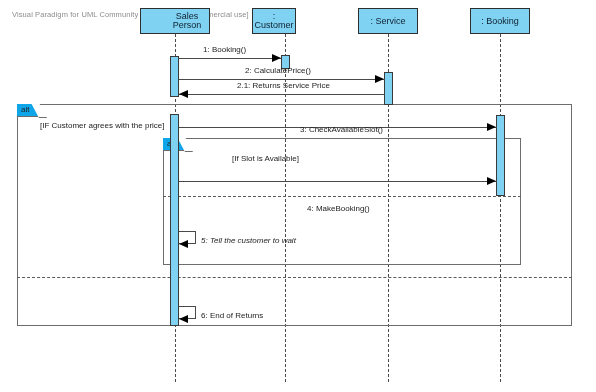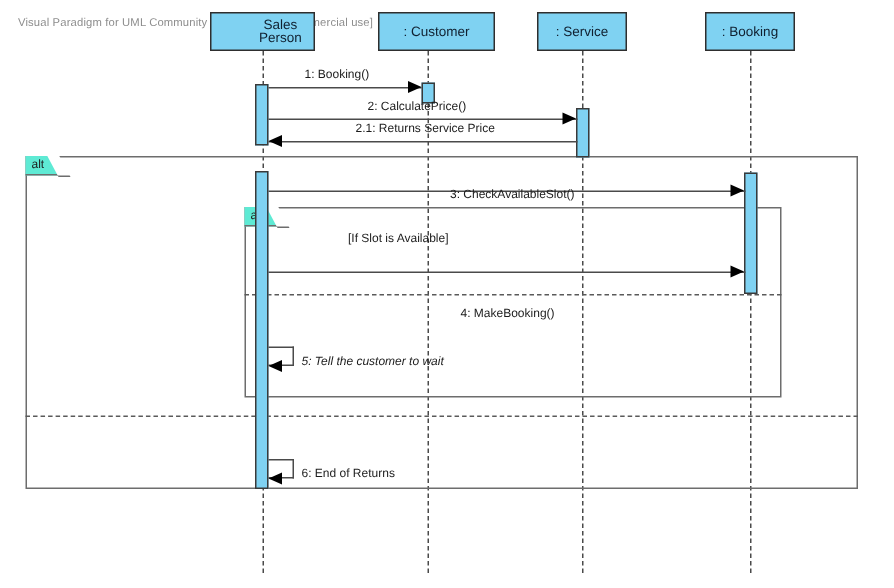--- a/index.html
+++ b/index.html
@@ -72,21 +72,21 @@
     z-index: 3;
   }
   .fragment-tab {
     position: absolute;
     left: 0;
     top: 0;
     height: 13px;
     box-sizing: border-box;
     border-right: 1px solid #6d6d6d;
     border-bottom: 1px solid #6d6d6d;
-    background: #5eead4;
+    background: #0ea5e9;
     font-size: 8px;
     color: #1c1c1c;
     padding: 0 5px 0 4px;
     display: flex;
     align-items: center;
     line-height: 1;
     z-index: 5;
   }
   .fragment-tab-notch {
     position: absolute;
@@ -162,21 +162,21 @@
 <body>
 
 <div id="canvas">
 
   <div class="watermark">Visual Paradigm for UML Community Edition [not for commercial use]</div>
 
   <div class="lifeline-head" style="left:140px; top:8px; width:70px;padding-left:24px;">
     <span>Sales Person</span>
   </div>
 
-  <div class="lifeline-head" style="left:252px; top:8px; width:78px;">
+  <div class="lifeline-head" style="left:252px; top:8px; width:44px;">
     <span>: Customer</span>
   </div>
 
   <div class="lifeline-head" style="left:470px; top:8px; width:60px;">
     <span>: Booking</span>
   </div>
 
   <div class="lifeline-head" style="left:358px; top:8px; width:60px;">
     <span>: Service</span>
   </div>
@@ -184,20 +184,21 @@
   <div class="lifeline-dash" style="left:175px; top:34px; height:348px;"></div>
   <div class="lifeline-dash" style="left:285px; top:34px; height:348px;"></div>
   <div class="lifeline-dash" style="left:388px; top:34px; height:348px;"></div>
   <div class="lifeline-dash" style="left:500px; top:34px; height:348px;"></div>
 
   <div class="fragment" style="left:17px; top:104px; width:555px; height:222px;"></div>
   <div class="fragment-tab" style="left:17px; top:104px; width:22px;">
     <span>alt</span>
   </div>
   <div class="fragment-tab-notch" style="left:39px; top:104px;"></div>
+  <div class="fragment-guard" style="left:40px; top:122px;">[IF Customer agrees with the price]</div>
   <div class="fragment-divider" style="left:17px; top:277px; width:555px;"></div>
 
   <div class="fragment" style="left:163px; top:138px; width:358px; height:127px;"></div>
   <div class="fragment-tab" style="left:163px; top:138px; width:22px;">
     <span>alt</span>
   </div>
   <div class="fragment-tab-notch" style="left:185px; top:138px;"></div>
   <div class="fragment-guard" style="left:186px; top:155px;padding-left:46px;">[If Slot is Available]</div>
   <div class="fragment-divider" style="left:163px; top:196px; width:358px;"></div>
 

